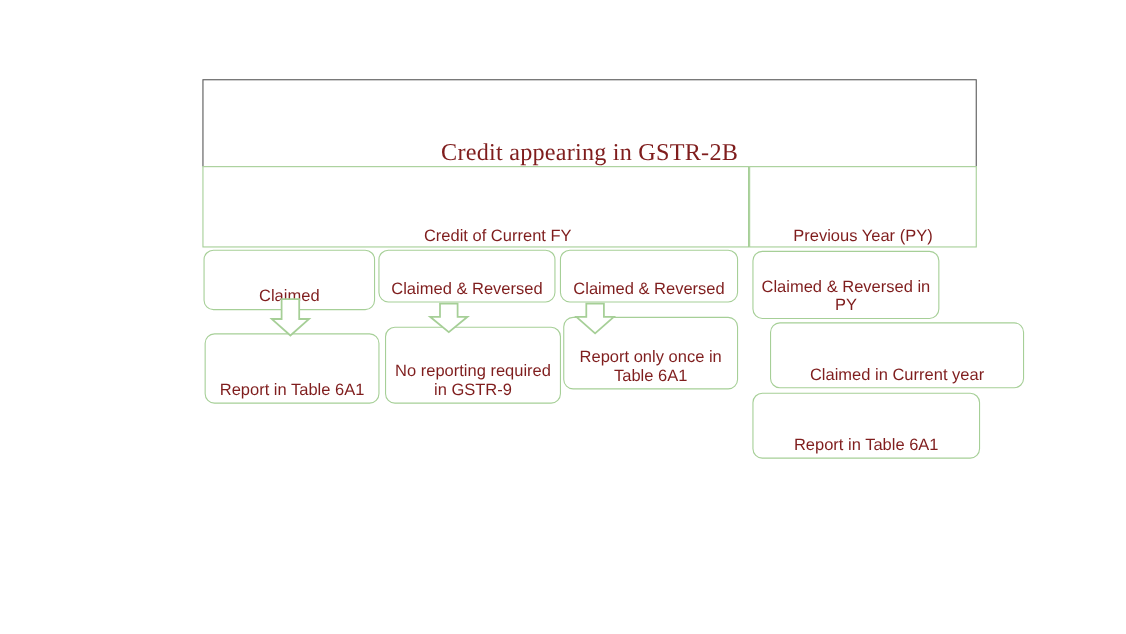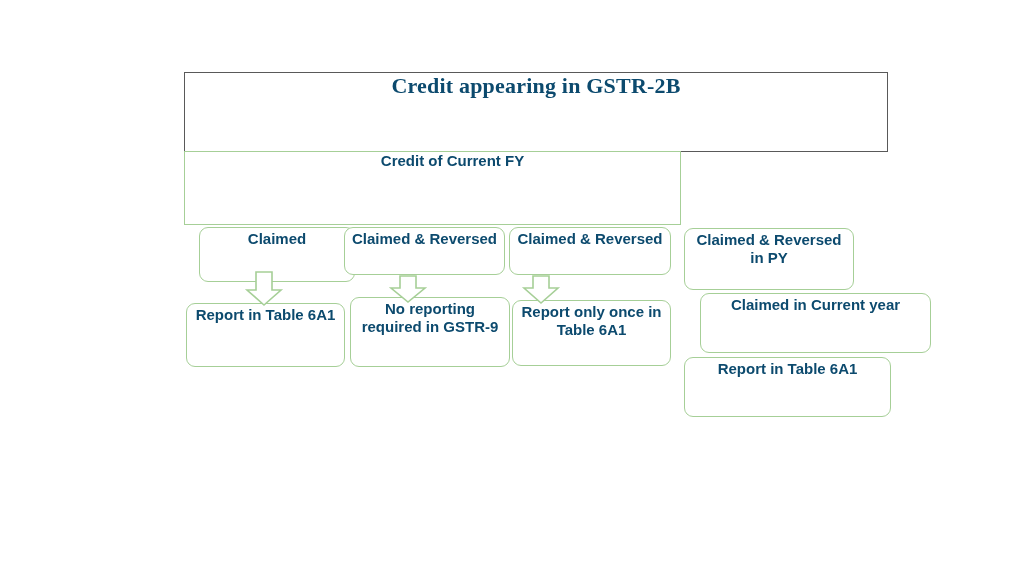--- a/index.html
+++ b/index.html
@@ -20,27 +20,26 @@
     left: 0;
     top: 0;
     width: 1024px;
     height: 576px;
   }
 
   .node {
     position: absolute;
     box-sizing: border-box;
     display: flex;
-    align-items: flex-start;
+    align-items: flex-end;
     justify-content: center;
     text-align: center;
     background: #ffffff;
-    color: #0c4a6e;
+    color: #7f1d1d;
     line-height: 1.18;
-    font-weight: bold;
   }
 
   
   .title-box {
     left: 184px;
     top: 72px;
     width: 704px;
     height: 80px;
     border: 1.6px solid #595959;
     font-family: "Liberation Serif", serif;
@@ -69,28 +68,28 @@
 
   
   .rbox {
     border: 1.6px solid #A6CF97;
     border-radius: 9px;
     font-size: 15px;
     padding: 2px 6px;
   }
 
   
-  .r3c1 { left: 199px; top: 227px;  width: 156px; height: 55px; }
+  .r3c1 { left: 185px; top: 227px;  width: 156px; height: 55px; }
   .r3c2 { left: 344px; top: 227px;  width: 161px; height: 48px; }
   .r3c3 { left: 509px; top: 227px;  width: 162px; height: 48px; }
 
   
   .r4c1 { left: 186px; top: 303px;  width: 159px; height: 64px; }
   .r4c2 { left: 350px; top: 297px;  width: 160px; height: 70px; }
-  .r4c3 { left: 512px; top: 300px;  width: 159px; height: 66px; }
+  .r4c3 { left: 512px; top: 288px;  width: 159px; height: 66px; }
 
   
   .rcol1 { left: 684px; top: 228px;  width: 170px; height: 62px; }
   .rcol2 { left: 700px; top: 293px;  width: 231px; height: 60px; }
   .rcol3 { left: 684px; top: 357px;  width: 207px; height: 60px; }
 
   .arrow-layer {
     position: absolute;
     left: 0; top: 0;
     width: 1024px; height: 576px;
@@ -105,20 +104,23 @@
 <div id="diagram">
 
   <div class="node title-box">
     <span class="node-label">Credit appearing in GSTR-2B</span>
   </div>
 
   <div class="node tier2 tier2-left">
     <span class="node-label">Credit of Current FY</span>
   </div>
 
+  <div class="node tier2 tier2-right">
+    <span class="node-label">Previous Year (PY)</span>
+  </div>
 
   <div class="node rbox r3c1">
     <span class="node-label">Claimed</span>
   </div>
 
   <div class="node rbox r3c2">
     <span class="node-label">Claimed &amp; Reversed</span>
   </div>
 
   <div class="node rbox r3c3">

